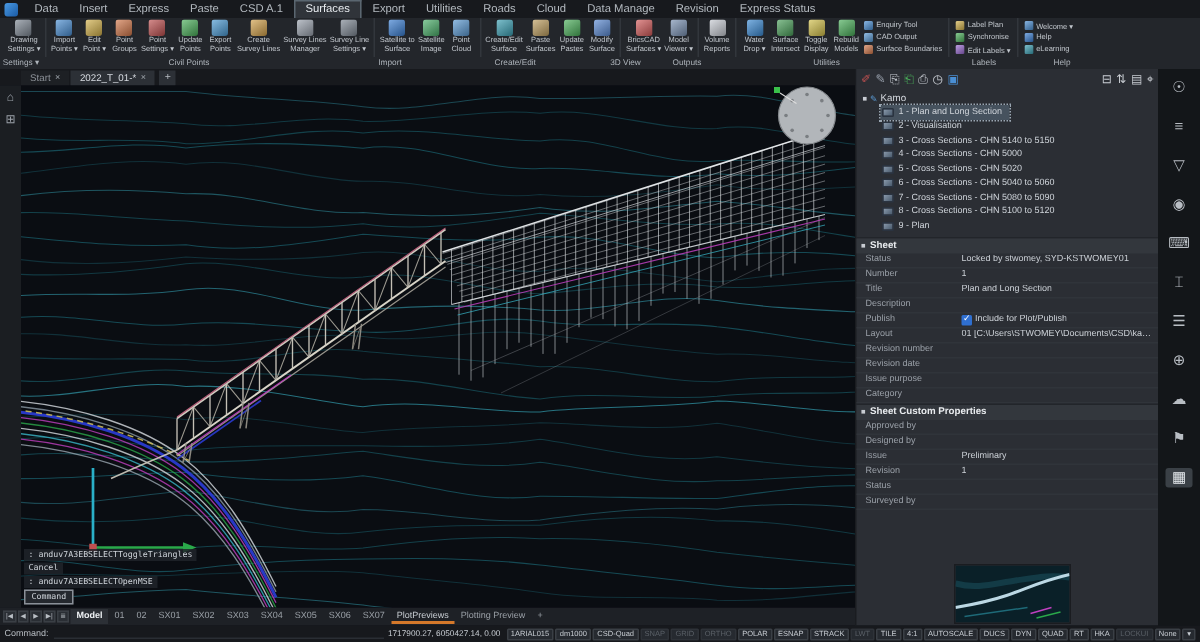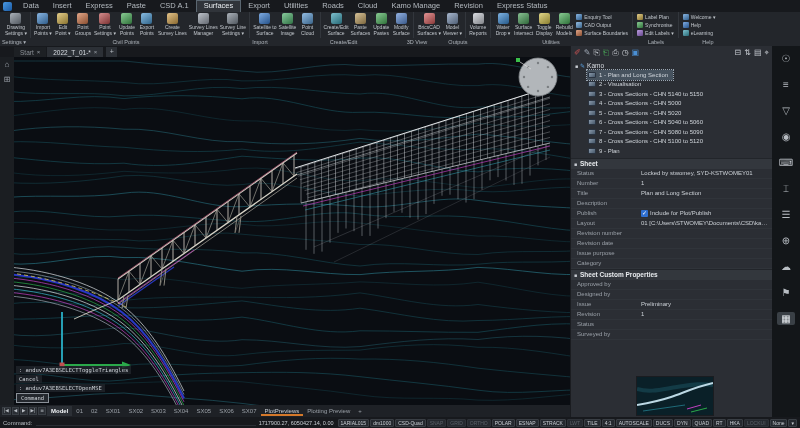--- a/index.html
+++ b/index.html
@@ -120,21 +120,21 @@
           <span class="rtab">Data</span>
           <span class="rtab">Insert</span>
           <span class="rtab">Express</span>
           <span class="rtab">Paste</span>
           <span class="rtab">CSD A.1</span>
           <span class="rtab active">Surfaces</span>
           <span class="rtab">Export</span>
           <span class="rtab">Utilities</span>
           <span class="rtab">Roads</span>
           <span class="rtab">Cloud</span>
-          <span class="rtab">Kamo Manage</span>
+          <span class="rtab">Data Manage</span>
           <span class="rtab">Revision</span>
           <span class="rtab">Express Status</span>
         </span>
     </div>
     <div class="rbody">
       <div class="rgroup">
         <div class="rbtns">
             <div class="rbtn">
             <span class="ic" style="background-color: rgb(126, 136, 148);"></span>
             <span class="bl">

